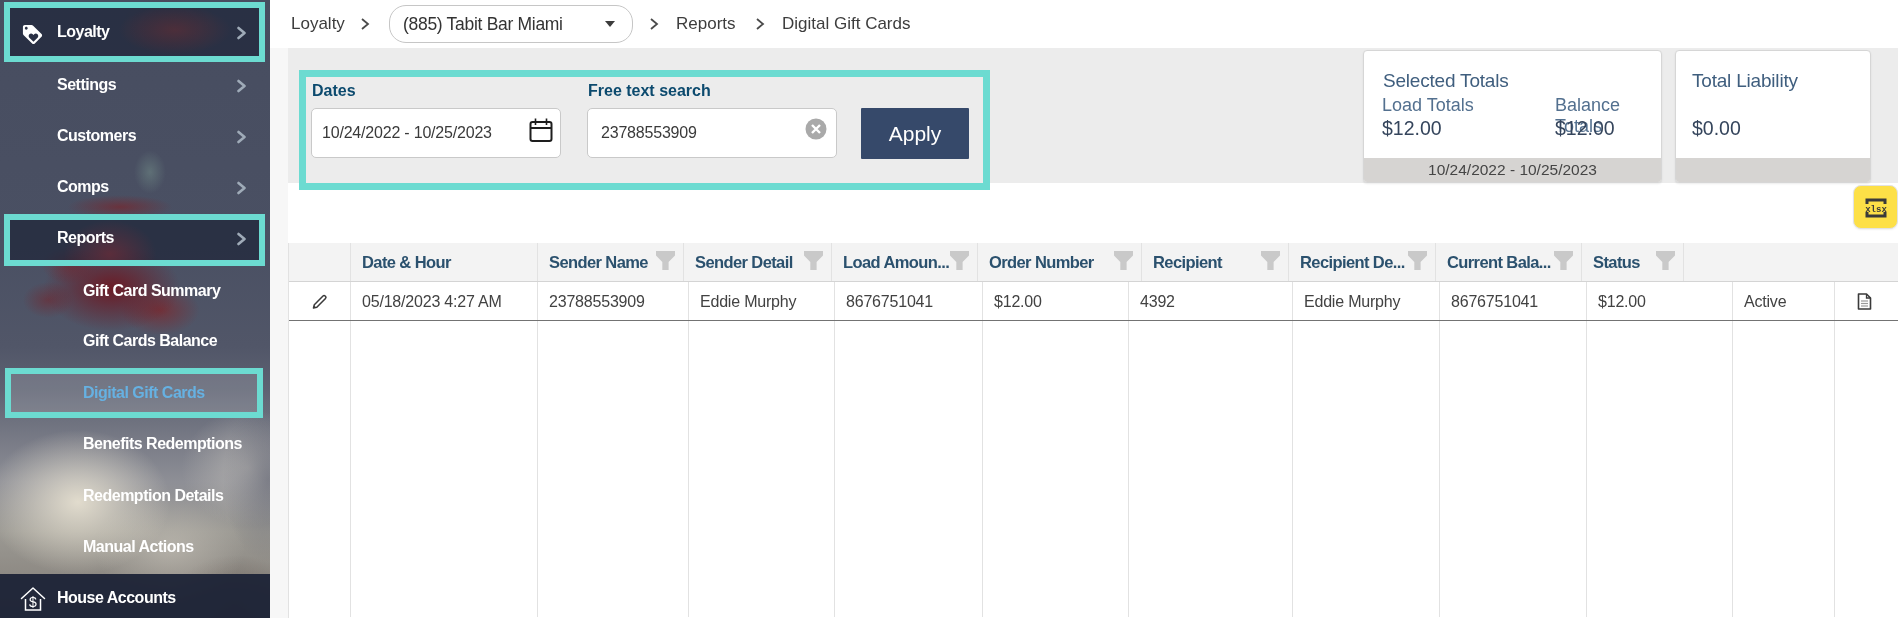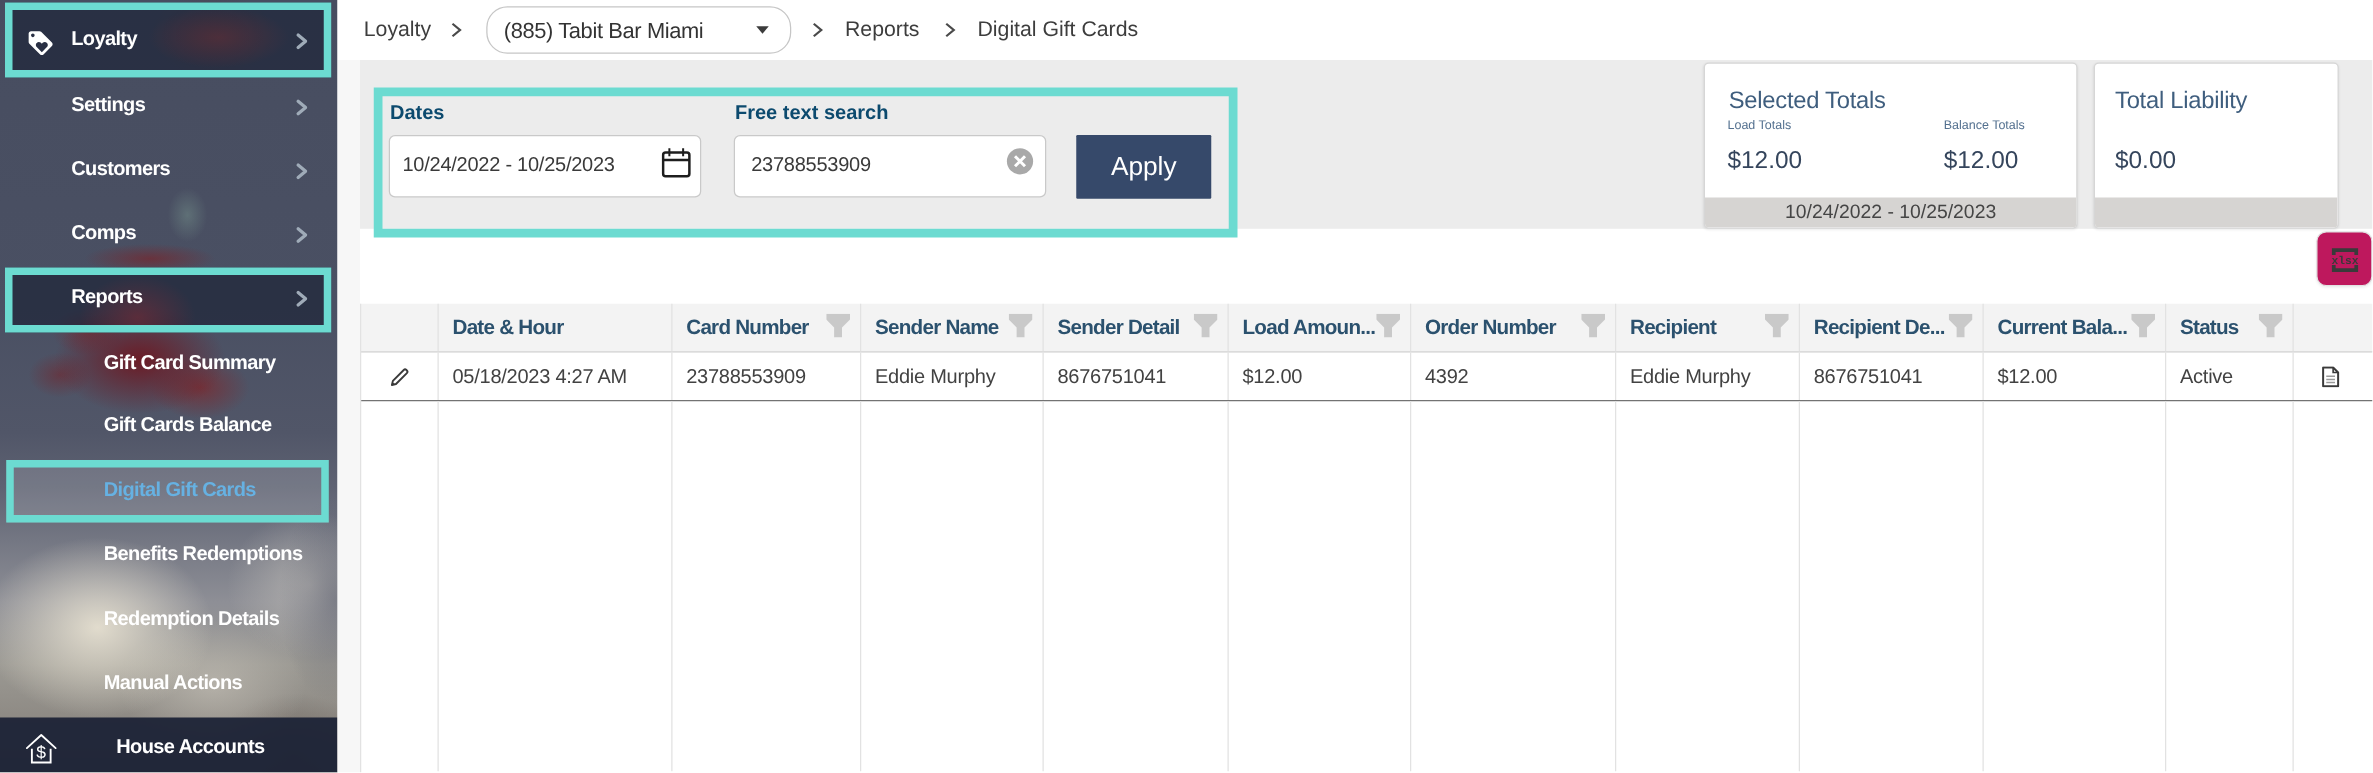--- a/index.html
+++ b/index.html
@@ -39,26 +39,26 @@
 
 #grayband { position:absolute; left:288px; top:48px; width:1610px; height:135px; background:#ececec; }
 #filterbox { position:absolute; left:11px; top:22px; width:691px; height:120px; border:7px solid #6cdbd1; }
 .flabel { position:absolute; font-size:16px; font-weight:700; color:#0c4a6e; }
 .finput { position:absolute; background:#fff; border:1px solid #c9c9c9; border-radius:5px; font-size:16px; letter-spacing:-0.2px; color:#3a3a3a; }
 #applybtn { position:absolute; left:555px; top:31px; width:108px; height:51px; background:#36496a; border-radius:1px; color:#fff; font-size:21px; text-align:center; line-height:51px; }
 
 
 .card { position:absolute; background:#fff; border:1px solid #d6d6d6; border-radius:4px; overflow:hidden; box-shadow:0 1px 2px rgba(0,0,0,.08); }
 .cardtitle { position:absolute; font-size:19px; color:#3f5e7e; letter-spacing:-0.2px; }
-.cardsub { position:absolute; font-size:10px; color:#53708f; }
+.cardsub { position:absolute; font-size:18px; color:#53708f; }
 .cardval { position:absolute; font-size:19.5px; color:#35455c; }
 .cardfoot { position:absolute; left:0; right:0; bottom:0; height:24px; background:#d6d4d2; font-size:15.5px; color:#454545; text-align:center; line-height:24px; }
 
 
-#xlsxbtn { position:absolute; left:1853px; top:185px; width:45px; height:44px; background:#be185d; border:1px solid #e2e2e2; border-radius:8px; box-shadow:0 1px 2px rgba(0,0,0,.06); }
+#xlsxbtn { position:absolute; left:1853px; top:185px; width:45px; height:44px; background:#fde047; border:1px solid #e2e2e2; border-radius:8px; box-shadow:0 1px 2px rgba(0,0,0,.06); }
 
 
 #tbl { position:absolute; left:288px; top:243px; width:1610px; height:375px; background:#fff; }
 .trow { display:flex; width:1610px; }
 .trow > div { flex:none; border-right:1px solid #e2e2e2; position:relative; }
 .c0{width:63px}.c1{width:187px}.c2{width:151px}.c3{width:146px}.c4{width:148px}.c5{width:146px}.c6{width:164px}.c7{width:147px}.c8{width:147px}.c9{width:146px}.c10{width:102px}.c11{width:63px; border-right:none !important;}
 #thead { height:39px; background:#f3f3f3; border-bottom:1px solid #d4d4d4; }
 #thead > div { font-size:16.5px; font-weight:700; color:#2b516e; line-height:39px; padding-left:11px; letter-spacing:-0.6px; white-space:nowrap; overflow:hidden; }
 #thead .fun { position:absolute; right:8px; top:8px; }
 #tdata { height:39px; border-bottom:1px solid #737373; }
@@ -107,21 +107,21 @@
     </svg>
   <svg class="chev" style="left:236px; top:231px;" viewBox="0 0 10 16">
       <polyline points="2.5,3 8.5,8 2.5,13" fill="none" stroke="#9fabb8" stroke-width="2.6" stroke-linecap="round" stroke-linejoin="round"></polyline>
     </svg>
 
   <svg class="abs" style="left:20px; top:586px;" width="26" height="26" viewBox="0 0 26 26">
     <path d="M1.5 12.5 L13 2 L24.5 12.5" fill="none" stroke="#fff" stroke-width="1.5" stroke-linecap="round" stroke-linejoin="round"></path>
     <path d="M5.5 13 V24 H20.5 V13" fill="none" stroke="#fff" stroke-width="1.5"></path>
     <text x="13" y="20.5" text-anchor="middle" font-family="Liberation Sans" font-size="14" fill="#fff">$</text>
   </svg>
-  <div class="mitem" style="top:589px;margin-left:36px;">House Accounts</div>
+  <div class="mitem" style="top:589px;">House Accounts</div>
 </div>
 
 <div id="topbar">
   <div class="bc" style="left:21px;">Loyalty</div>
   <svg class="abs" style="left:90px; top:17px;" width="10" height="14" viewBox="0 0 10 14">
       <polyline points="2,2 8,7 2,12" fill="none" stroke="#4a4a4a" stroke-width="1.8"></polyline>
     </svg>
   <div id="selbox">
     <div class="txt">(885) Tabit Bar Miami</div>
     <div class="caret"></div>
@@ -179,23 +179,20 @@
     <path d="M2 6 V2 H20 V6" fill="none" stroke="#3a3a3a" stroke-width="3"></path>
     <path d="M2 14 V18 H20 V14" fill="none" stroke="#3a3a3a" stroke-width="3"></path>
     <text x="11" y="13.5" text-anchor="middle" font-family="Liberation Mono" font-weight="bold" font-size="9" fill="#3a3a3a">xlsx</text>
   </svg>
 </div>
 
 <div id="tbl">
   <div class="trow" id="thead">
     <div class="c0"></div>
     <div class="c1">Date &amp; Hour</div>
-    <div class="c2">Card Number<svg class="fun" width="19" height="19" viewBox="0 0 19 19">
-          <path d="M0 0 H19 V4.5 L12.6 11 V19 H6.3 V11 L0 4.5 Z" fill="#c9c9c9"></path>
-        </svg></div>
     <div class="c3">Sender Name<svg class="fun" width="19" height="19" viewBox="0 0 19 19">
           <path d="M0 0 H19 V4.5 L12.6 11 V19 H6.3 V11 L0 4.5 Z" fill="#c9c9c9"></path>
         </svg></div>
     <div class="c4">Sender Detail<svg class="fun" width="19" height="19" viewBox="0 0 19 19">
           <path d="M0 0 H19 V4.5 L12.6 11 V19 H6.3 V11 L0 4.5 Z" fill="#c9c9c9"></path>
         </svg></div>
     <div class="c5">Load Amoun...<svg class="fun" width="19" height="19" viewBox="0 0 19 19">
           <path d="M0 0 H19 V4.5 L12.6 11 V19 H6.3 V11 L0 4.5 Z" fill="#c9c9c9"></path>
         </svg></div>
     <div class="c6">Order Number<svg class="fun" width="19" height="19" viewBox="0 0 19 19">

